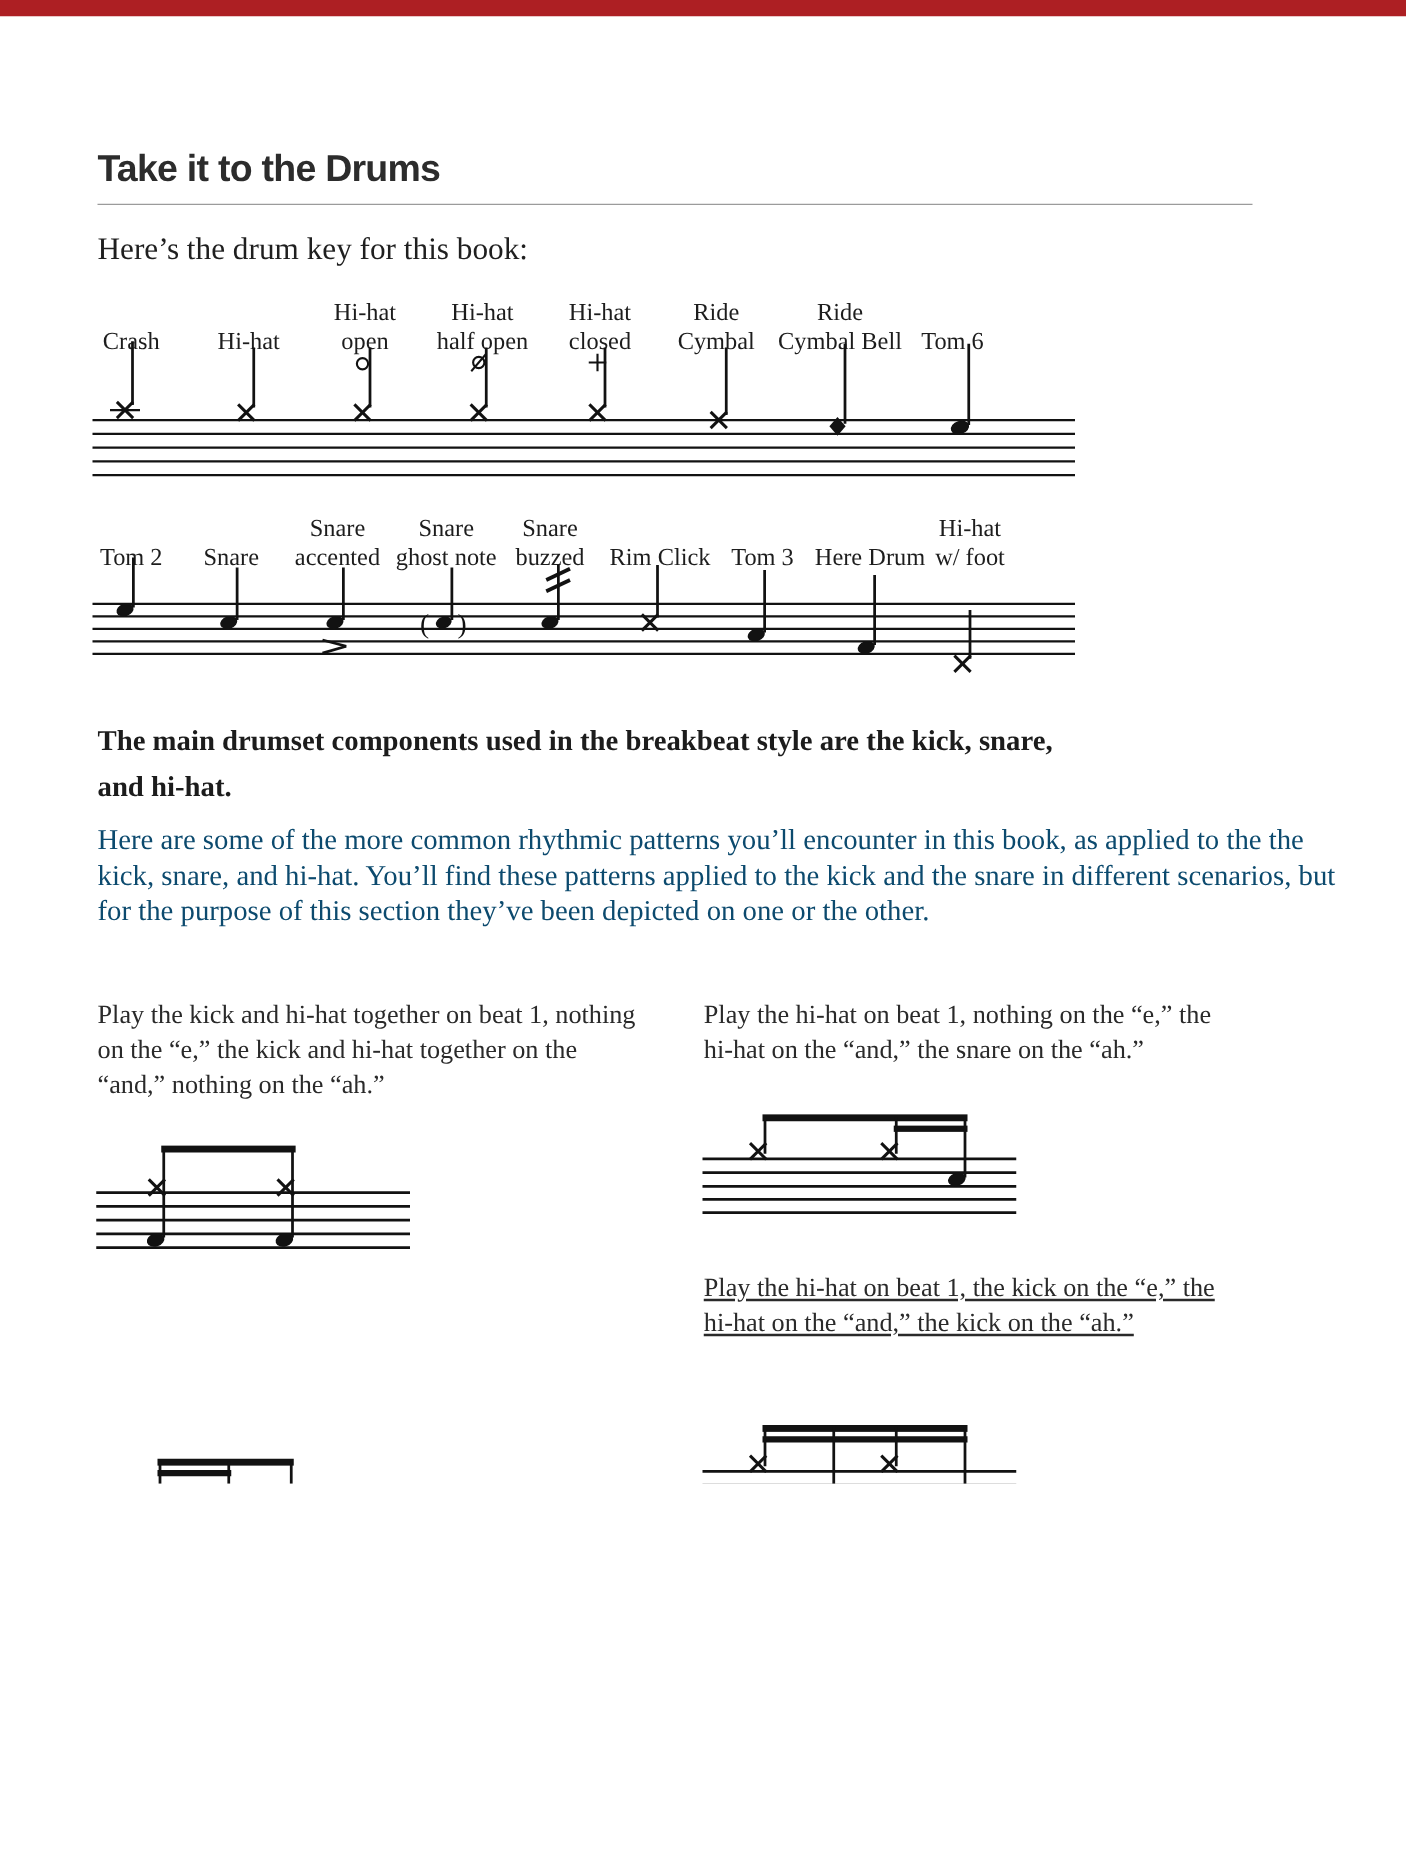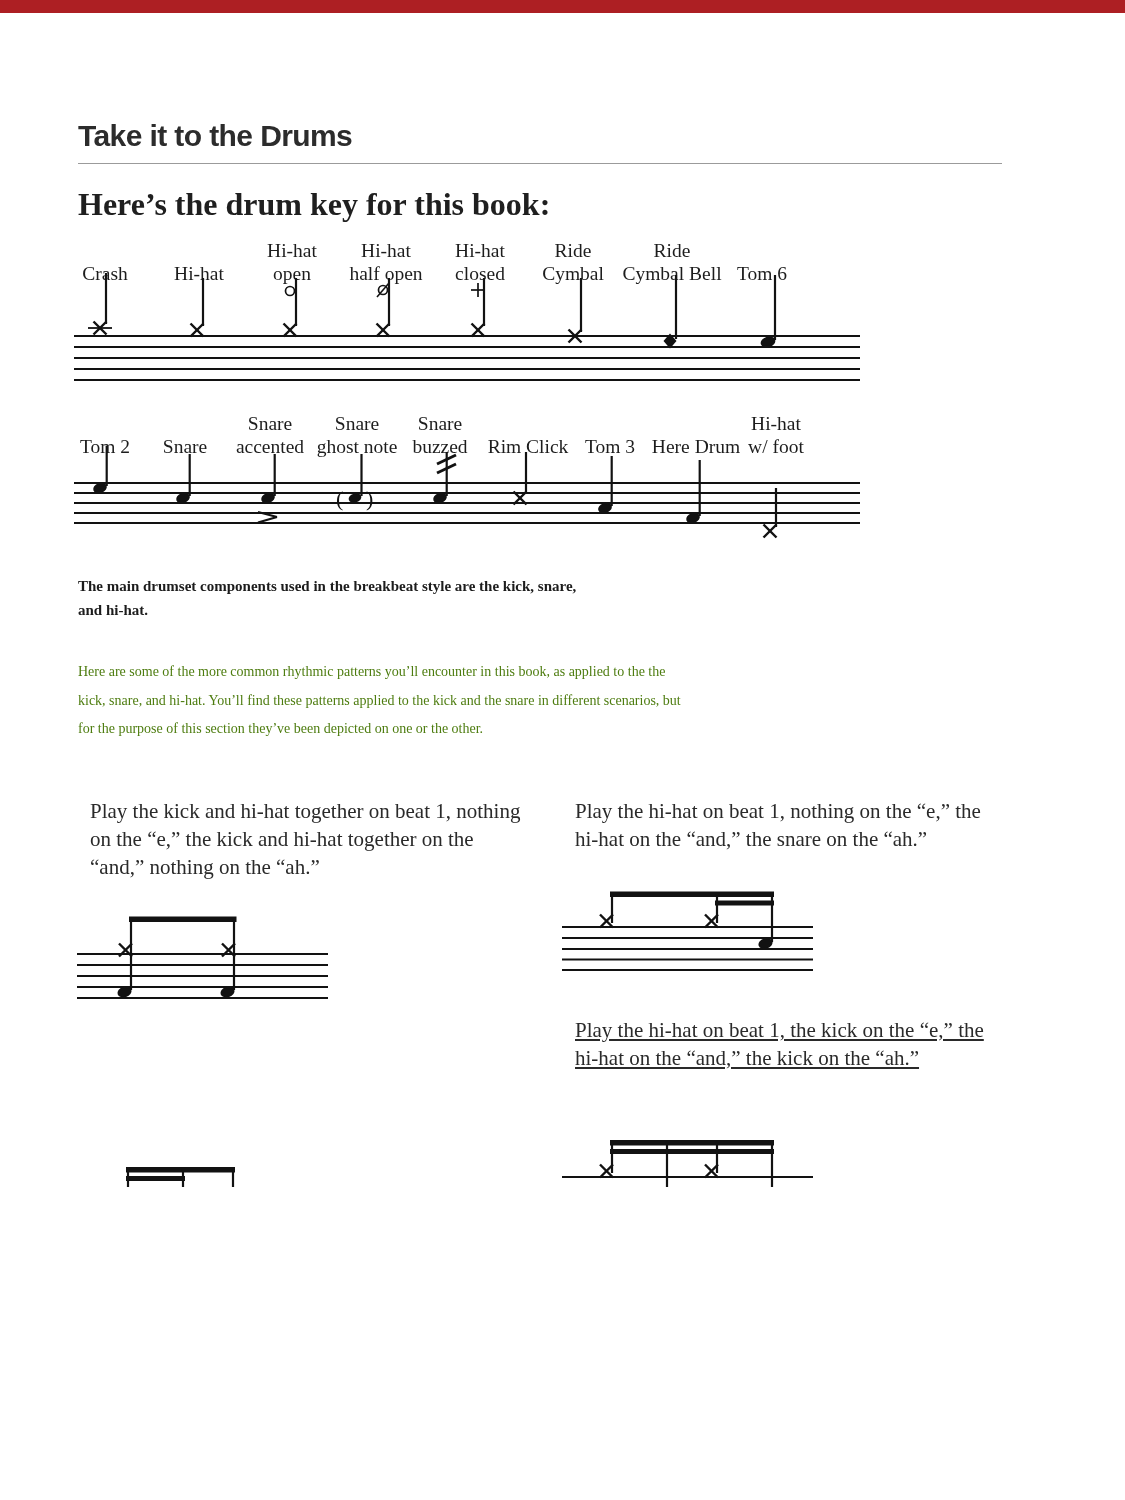--- a/index.html
+++ b/index.html
@@ -3,29 +3,29 @@
 <meta charset="utf-8">
 <style>
   html,body{margin:0;padding:0;background:#ffffff;}
   .page{position:relative;width:1125px;height:1187px;background:#ffffff;overflow:hidden;
         font-family:"Liberation Serif", serif;color:#262626;}
   .abs{position:absolute;}
   .accent-bar{left:0;width:1125px;height:13px;background:#ad1f23;}
   .title{left:78px;top:119px;font-family:"Liberation Sans", sans-serif;font-weight:bold;
          font-size:30px;letter-spacing:-0.6px;color:#2c2c2c;}
   .title-rule{left:78px;top:163px;width:924px;height:1px;background:#9b9b9b;}
-  .key-heading{left:78px;top:186px;font-weight:bold;font-size:32px;color:#1f1f1f;}
+  .key-heading{left:78px;top:186px;font-weight:normal;font-size:25px;color:#1f1f1f;}
   .keylabels{left:0;width:1125px;height:60px;}
   .keylabel{position:absolute;bottom:0;transform:translateX(-50%);text-align:center;
             font-size:19.5px;line-height:23px;white-space:pre-line;color:#1d1d1d;}
-  .statement{left:78px;top:574px;width:1000px;font-weight:bold;font-size:15px;
-             line-height:24px;white-space:pre-line;color:#1c1c1c;}
-  .intro{left:78px;top:658px;width:1020px;font-size:14px;line-height:28.5px;
-         white-space:pre-line;color:#4d7c0f;}
-  .pattern-text{font-size:21px;line-height:28px;white-space:pre-line;color:#2a2a2a;margin-left:12px;}
+  .statement{left:78px;top:574px;width:1000px;font-weight:bold;font-size:23px;
+             line-height:37px;white-space:pre-line;color:#1c1c1c;}
+  .intro{left:78px;top:658px;width:1020px;font-size:23px;line-height:28.5px;
+         white-space:pre-line;color:#0c4a6e;}
+  .pattern-text{font-size:21px;line-height:28px;white-space:pre-line;color:#2a2a2a;}
   .footer-rule{left:0;top:1431px;width:1125px;height:2px;background:#474747;}
   .footer{right:32px;top:1447px;font-family:Liberation Sans, sans-serif;font-size:22px;
           color:#3a3a3a;}
   .footer .sep{margin:0 10px;color:#6b6b6b;font-weight:300;}
   .footer .pnum{font-weight:bold;color:#2e2e2e;}
   svg{display:block;}
   svg line, svg circle{stroke:#121212;}
   .sline{stroke-width:1.8;}
   .xline{stroke-width:2.4;}
   .stem{stroke-width:2.2;}

